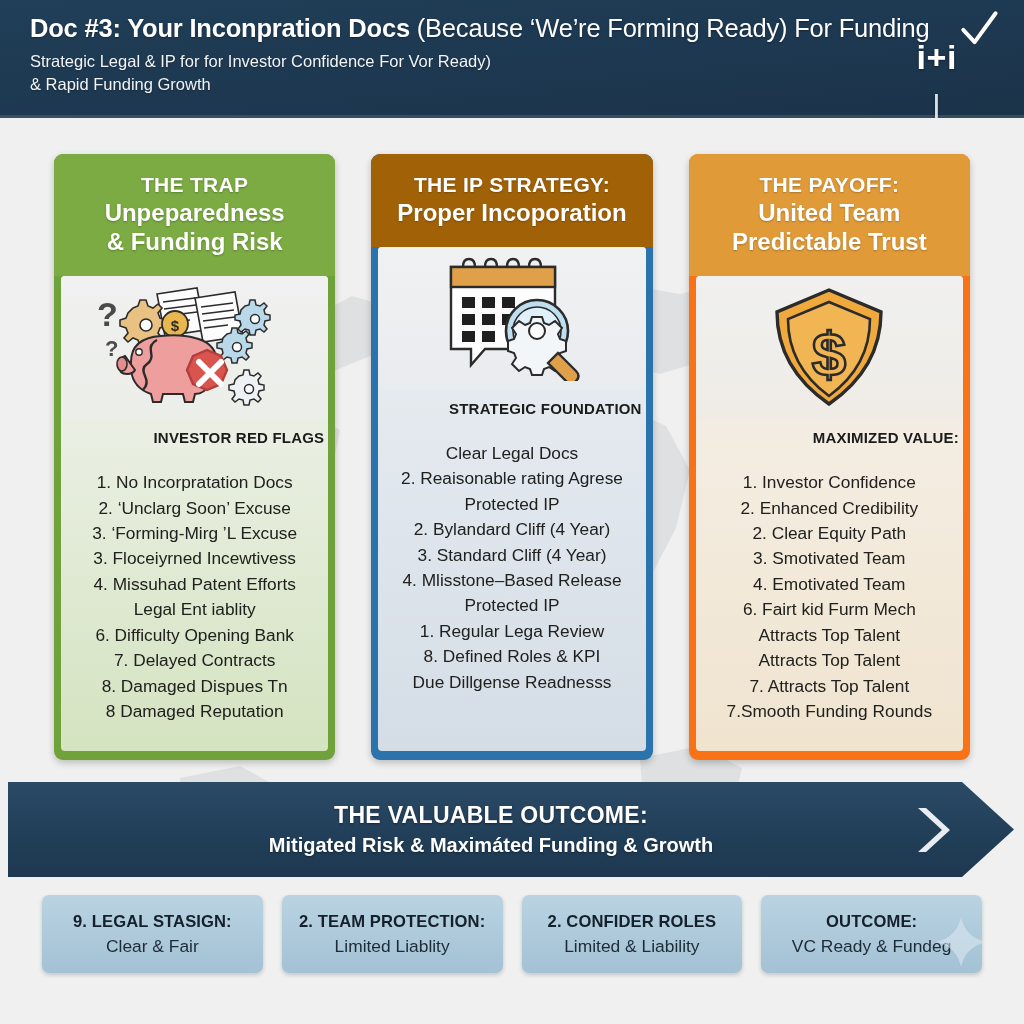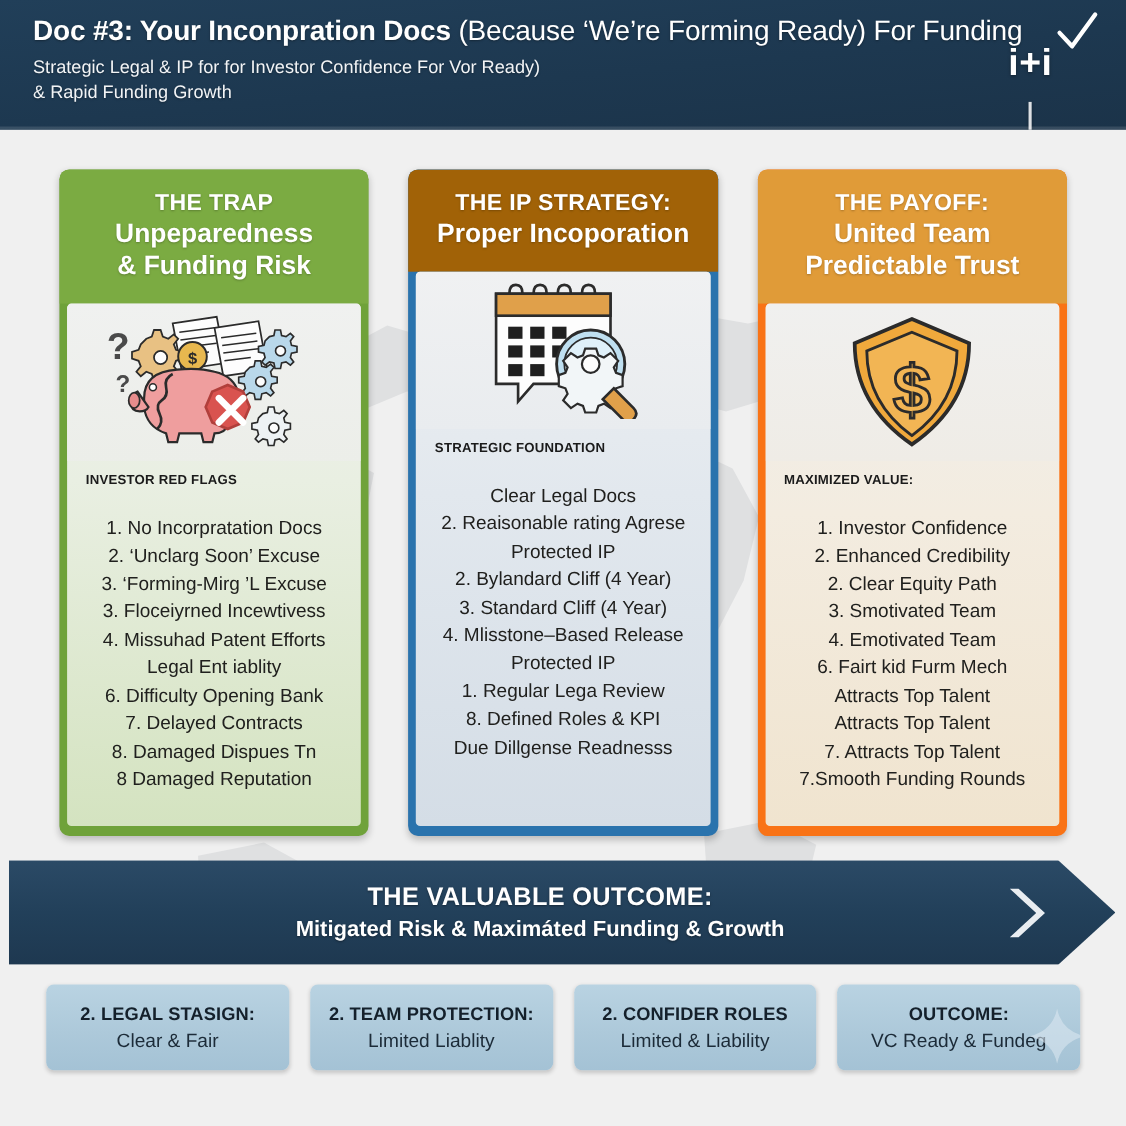--- a/index.html
+++ b/index.html
@@ -121,22 +121,22 @@
     overflow:hidden;
   }
   .icon-zone {
     height:143px;
     display:flex;
     align-items:center;
     justify-content:center;
     position:relative;
   }
   .sec-title {
-    text-align:left;
-    font-size:12px;
+    text-align:right;
+    font-size:15px;
     font-weight:bold;
     color:#1b1b1b;
     letter-spacing:.2px;
     padding:10px 4px 0 17px;
   }
   .sec-list {
     list-style:none;
     text-align:center;
     padding:24px 8px 12px 8px;
     font-size:17.3px;
@@ -442,21 +442,21 @@
       <div class="b2">Mitigated Risk &amp; Maximáted Funding &amp; Growth</div>
     </div>
     <svg class="banner-arrow" viewBox="0 0 56 56">
       <path d="M16 6 L40 28 L16 50 L8 50 L32 28 L8 6 Z" fill="#e9edf1"></path>
     </svg>
   </div>
 
   <div class="footer">
 
     <div class="chip">
-      <div class="l1">2. LEGAL STASIGN:</div>
+      <div class="l1">9. LEGAL STASIGN:</div>
       <div class="l2">Clear &amp; Fair</div>
     </div>
 
     <div class="chip">
       <div class="l1">2. TEAM PROTECTION:</div>
       <div class="l2">Limited Liablity</div>
     </div>
 
     <div class="chip">
       <div class="l1">2. CONFIDER ROLES</div>

